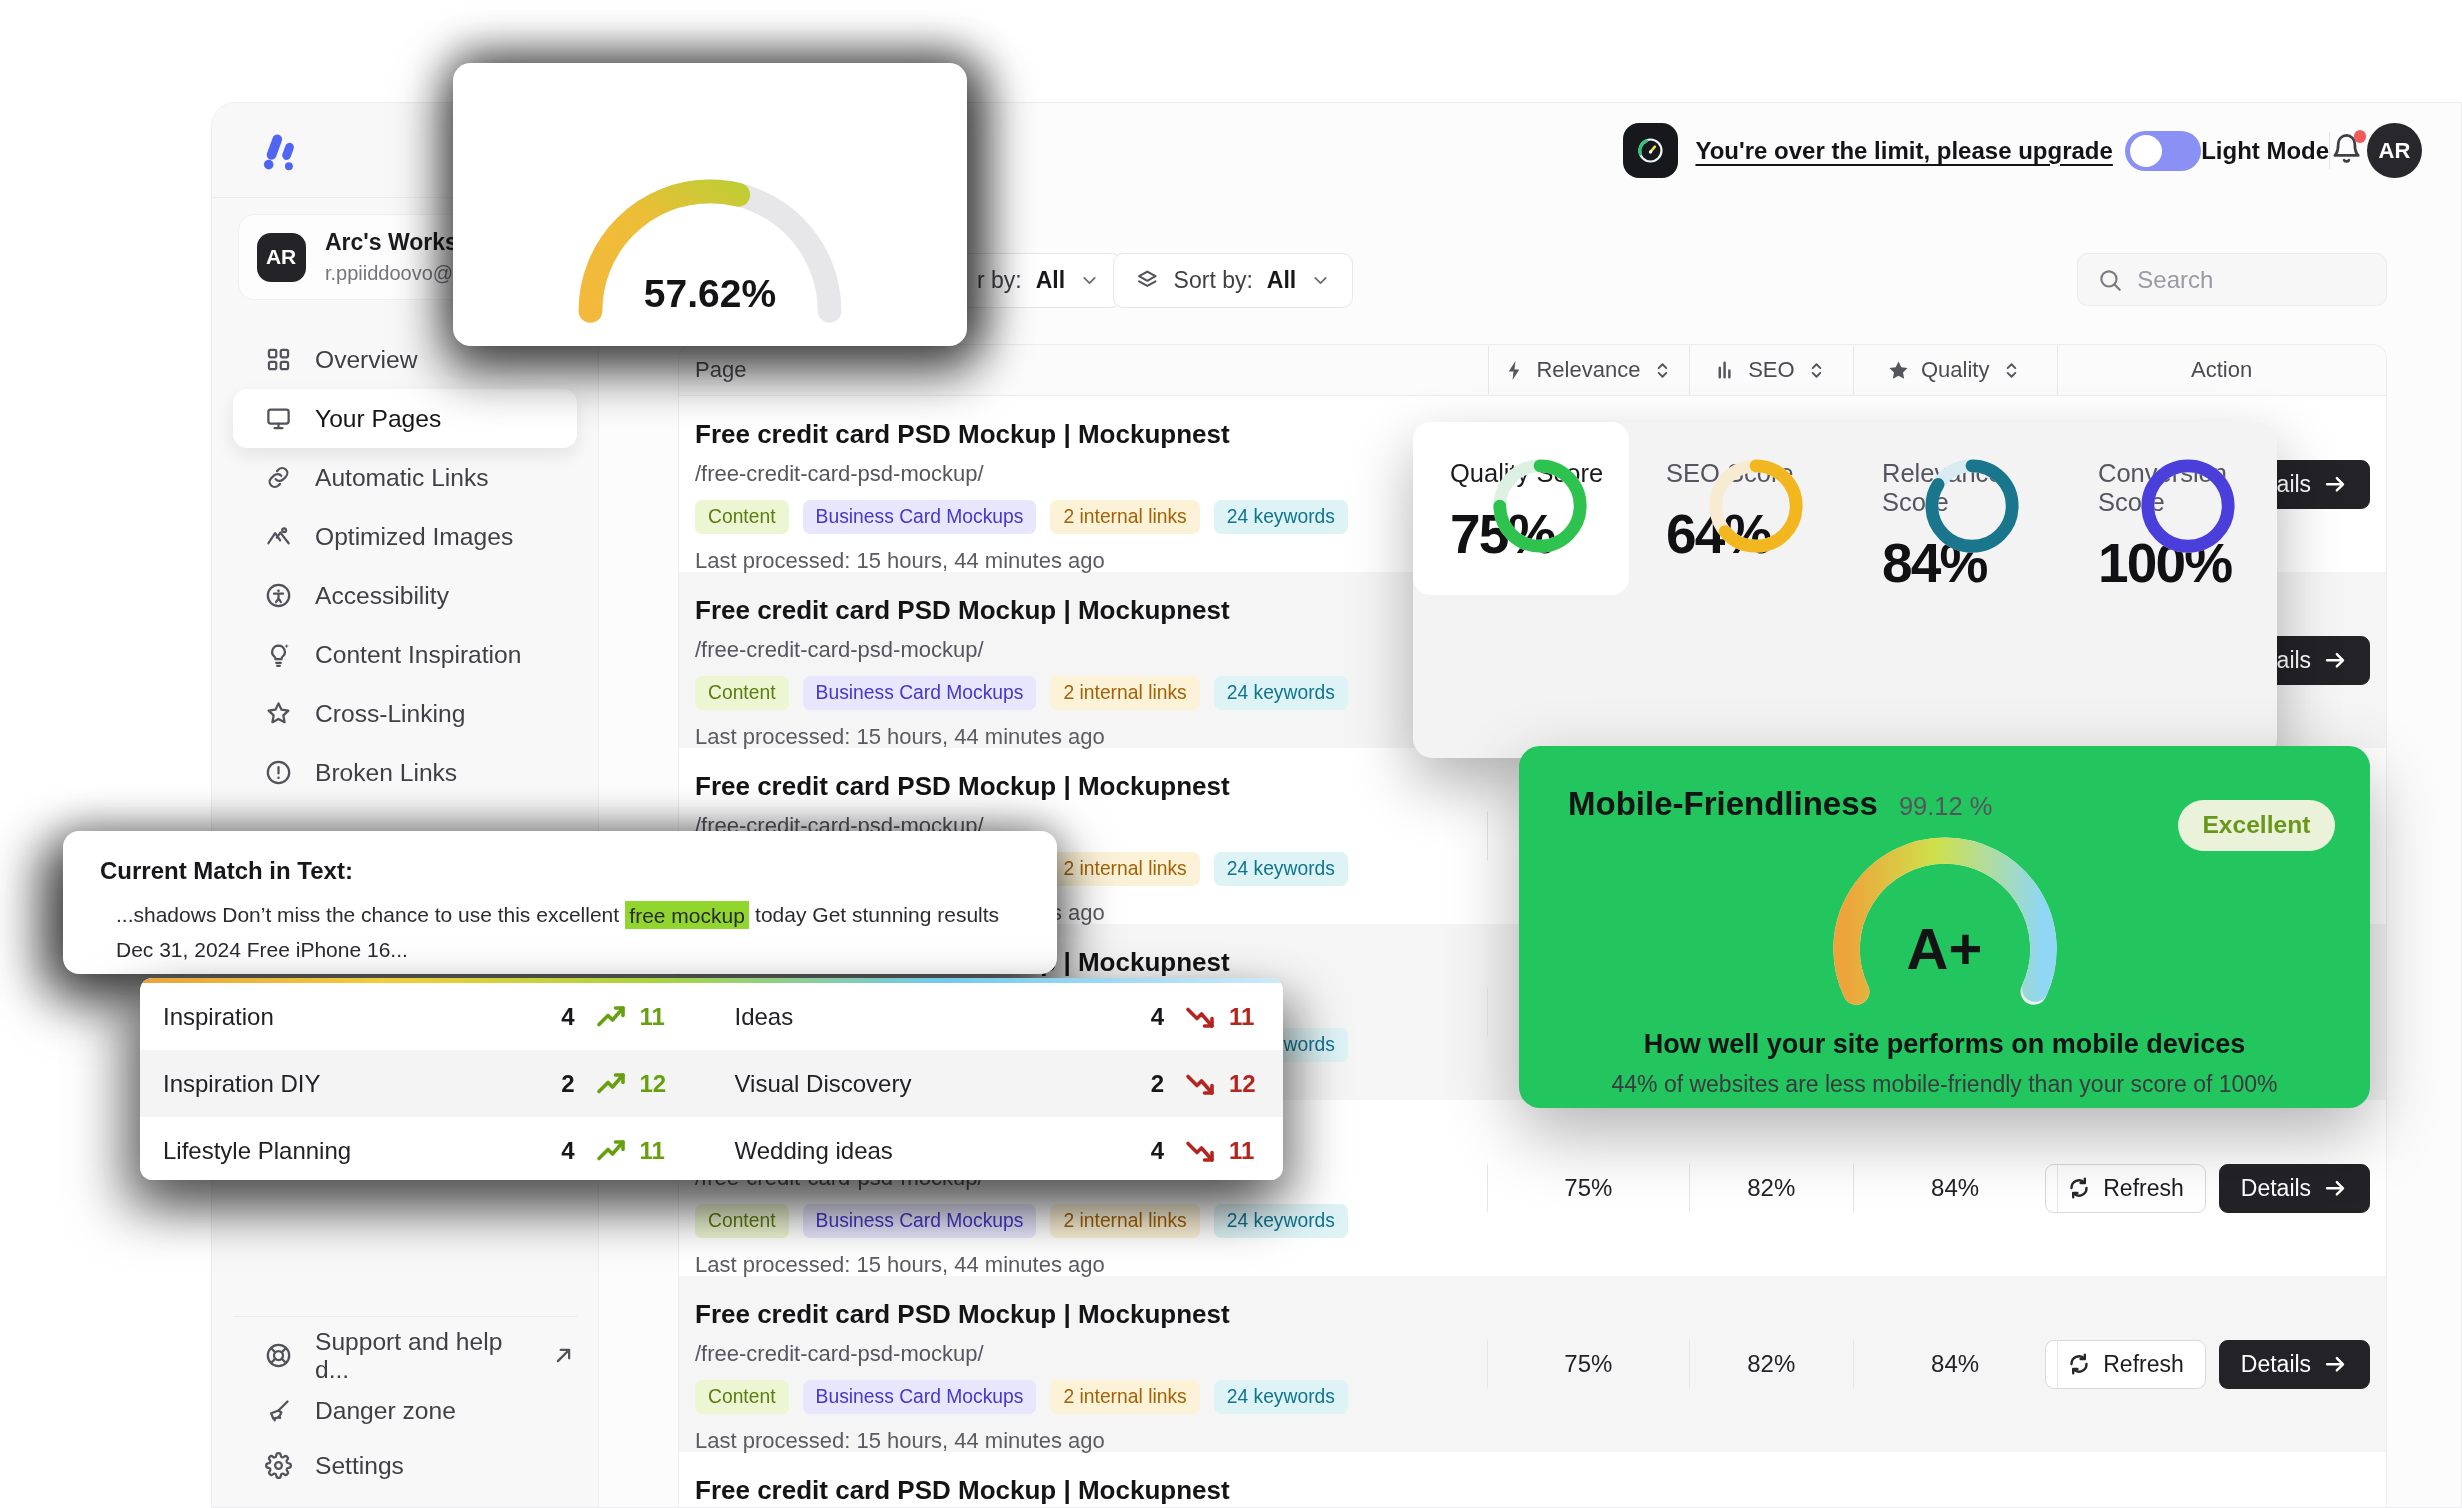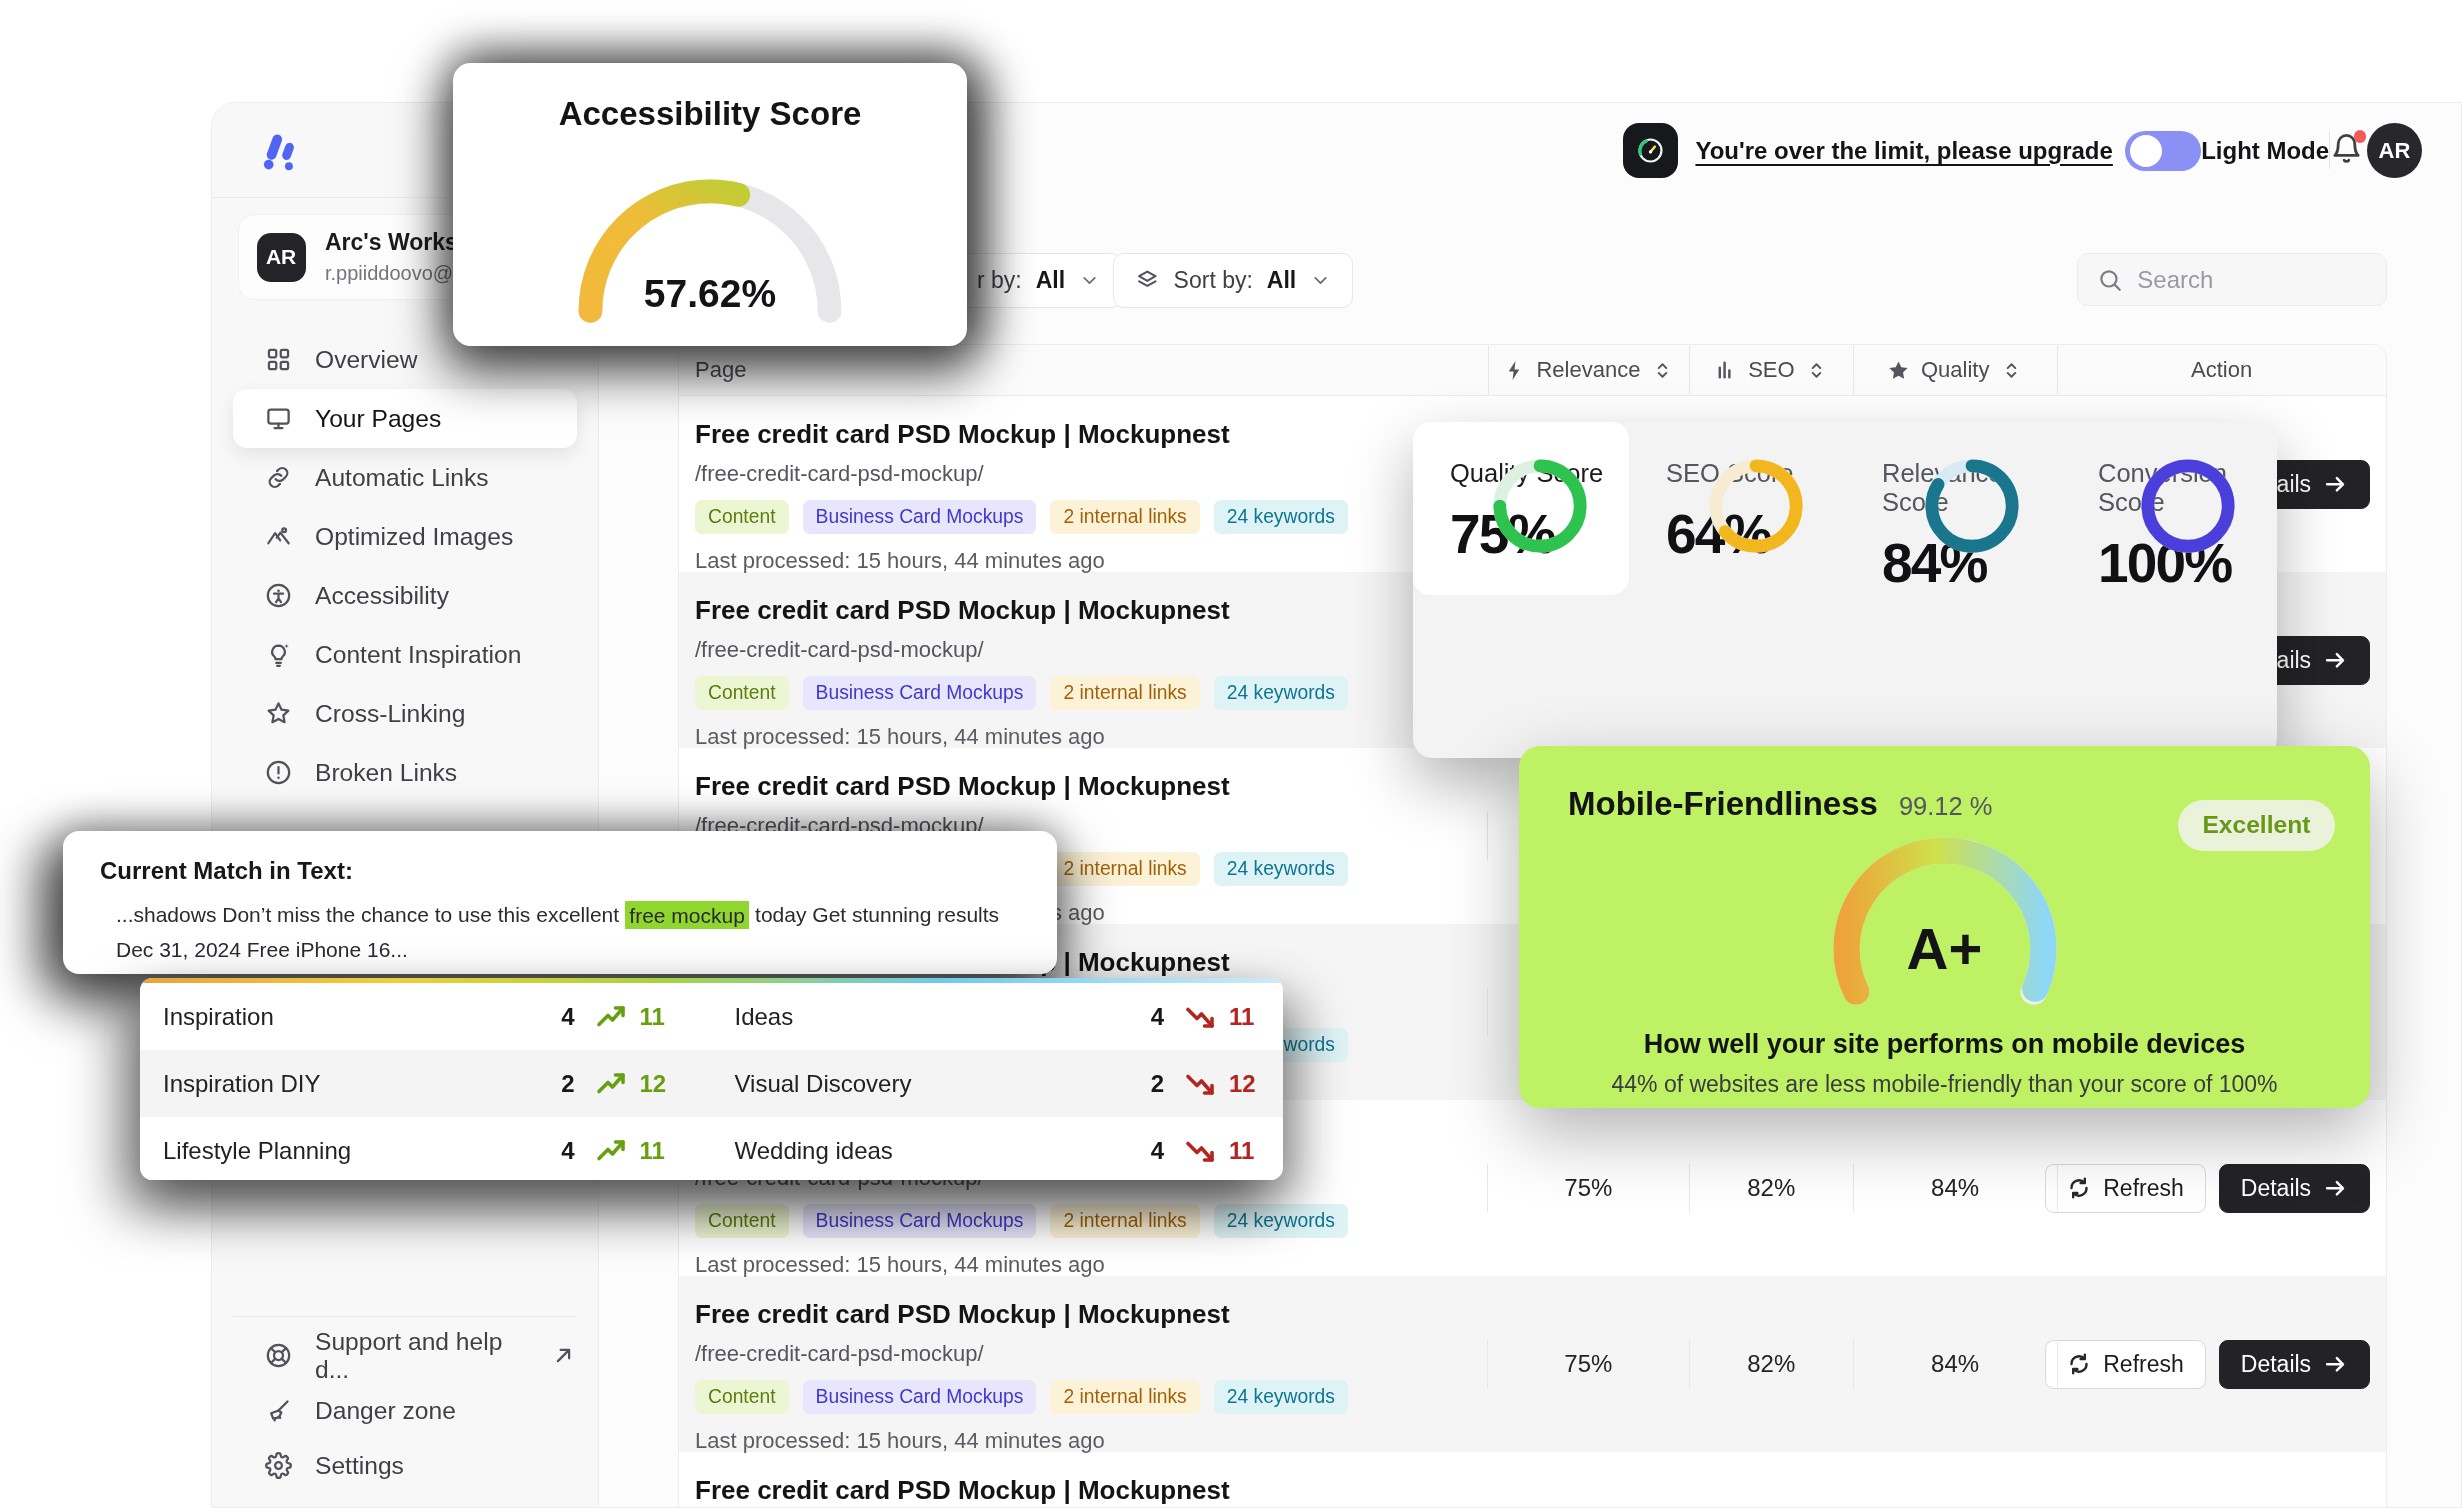--- a/index.html
+++ b/index.html
@@ -96,21 +96,21 @@
                box-shadow:0 26px 62px rgba(0,0,0,.30); display:grid; grid-template-columns:1fr 1fr 1fr 1fr; grid-template-rows:1fr 1fr; }
   .scell { position:relative; padding:37px 0 0 37px; cursor:pointer; }
   .scell.hl { background:#ffffff; border-radius:17.6px; }
   .s-label { font-size:25.5px; color:#55555e; }
   .scell.hl .s-label { color:#1b1b1f; font-weight:500; }
   .s-value { font-size:55px; font-weight:700; letter-spacing:-1.8px; color:#111114; margin-top:14px; }
   .ring { position:absolute; right:40px; top:35px; width:98px; height:98px; }
   .ring circle { fill:none; stroke-width:13; }
   .ring .ring-val { stroke-linecap:round; }
 
-  .mobilecard { position:absolute; left:1519px; top:746px; width:851px; height:362px; background:#bef264; border-radius:21px; z-index:25;
+  .mobilecard { position:absolute; left:1519px; top:746px; width:851px; height:362px; background:#22c55e; border-radius:21px; z-index:25;
                 box-shadow:0 26px 70px rgba(0,0,0,.30); }
   .mb-titlerow { position:absolute; left:49px; top:39px; display:flex; align-items:baseline; gap:21px; }
   .mb-title { font-size:33px; font-weight:700; color:#141417; }
   .mb-value { font-size:25.5px; color:#55555e; }
   .mb-badge { position:absolute; right:35px; top:30px; background:#eaf2da; color:#69971a; font-size:24.6px; font-weight:600; padding:11.4px 24.6px; border-radius:879px;margin-top:24px; }
   .mb-arch { position:absolute; left:50%; transform:translateX(-50%); top:90px; width:290px; height:211px; }
   .mb-grade { position:absolute; left:0; right:0; top:169px; text-align:center; font-size:58px; font-weight:700; color:#141417; }
   .mb-caption { position:absolute; left:0; right:0; top:283px; text-align:center; font-size:27px; font-weight:700; color:#141417; }
   .mb-sub { position:absolute; left:0; right:0; top:325px; text-align:center; font-size:23px; color:#3a3a40; }
 
@@ -554,21 +554,20 @@
       
       
     </div>
   </div>
 </div>
     </div>
   </div>
 </div>
 
 <div class="acccard">
-  <div class="acc-title">Accessibility Score</div>
   <svg class="acc-gauge" viewBox="0 0 340 190">
     <defs>
       <linearGradient id="accGrad" x1="0" y1="1" x2="1" y2="0">
         <stop offset="0" stop-color="#f3b93c"></stop>
           <stop offset="0.5" stop-color="#eebd37"></stop>
           <stop offset="1" stop-color="#a9d534"></stop>
       </linearGradient>
     </defs>
     <path d="M34 166 A136 136 0 0 1 306 166" stroke="#e7e7e9" stroke-width="27" fill="none" stroke-linecap="round"></path>
     <path d="M34 166 A136 136 0 0 1 306 166" pathLength="100" stroke="url(#accGrad)" stroke-width="27" fill="none" stroke-linecap="round" stroke-dasharray="57.62 100"></path>

